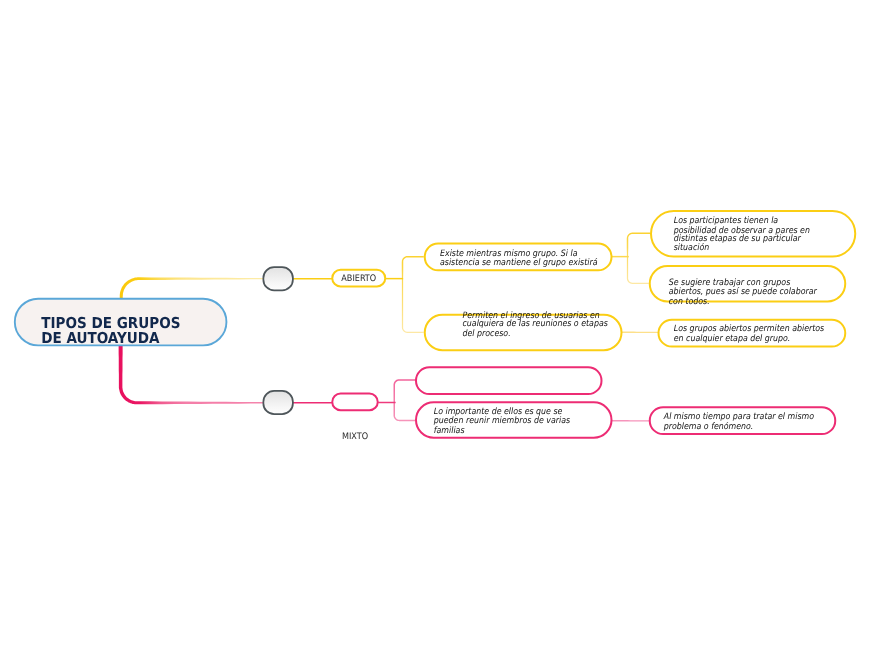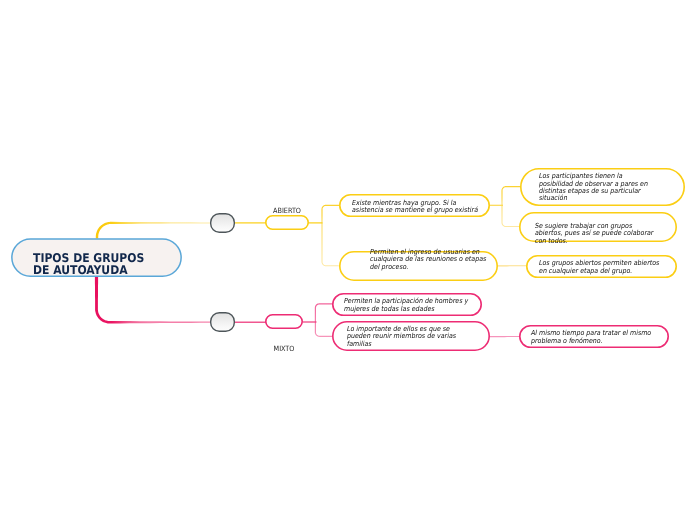--- a/index.html
+++ b/index.html
@@ -90,25 +90,25 @@
   </svg>
 
   <div class="root">
     <div class="txt">TIPOS DE GRUPOS
 DE AUTOAYUDA</div>
   </div>
 
   <div class="toggle" style="left:210px;top:213px"></div>
   <div class="toggle" style="left:210px;top:312px"></div>
 
-  <div class="pill yellow" style="left:265px;top:203px;width:44px;height:15px">ABIERTO</div>
+  <div class="pill yellow" style="left:265px;top:215px;width:44px;height:15px">ABIERTO</div>
   <div class="pill pink" style="left:265px;top:332px;width:38px;height:33px">MIXTO</div>
 
   <div class="box yellow" style="left:339px;top:194px;width:151px;height:23px;padding-left:13px;padding-top:3px">
-    <div class="txt">Existe mientras haya grupo. Si la
+    <div class="txt">Existe mientras mismo grupo. Si la
 asistencia se mantiene el grupo existirá</div>
   </div>
   <div class="box yellow" style="left:520px;top:168px;width:165px;height:38px;padding-left:19px;padding-top:2px">
     <div class="txt">Los participantes tienen la
 posibilidad de observar a pares en
 distintas etapas de su particular
 situación</div>
   </div>
   <div class="box yellow" style="left:519px;top:212px;width:158px;height:30px;padding-left:16px;padding-top:14px">
     <div class="txt">Se sugiere trabajar con grupos
@@ -117,24 +117,20 @@
   </div>
   <div class="box yellow" style="left:354px;top:251px;width:159px;height:16px;padding-left:16px;padding-top:2px">
     <div class="txt">Permiten el ingreso de usuarias en
 cualquiera de las reuniones o etapas
 del proceso.</div>
   </div>
   <div class="box yellow" style="left:526px;top:255px;width:151px;height:23px;padding-left:13px;padding-top:2px">
     <div class="txt">Los grupos abiertos permiten abiertos
 en cualquier etapa del grupo.</div>
   </div>
-  <div class="box pink" style="left:332px;top:293px;width:150px;height:23px;padding-left:12px;padding-top:2px">
-    <div class="txt">Permiten la participación de hombres y
-mujeres de todas las edades</div>
-  </div>
   <div class="box pink" style="left:332px;top:321px;width:158px;height:30px;padding-left:15px;padding-top:2px">
     <div class="txt">Lo importante de ellos es que se
 pueden reunir miembros de varias
 familias</div>
   </div>
   <div class="box pink" style="left:519px;top:325px;width:150px;height:23px;padding-left:12px;padding-top:2px">
     <div class="txt">Al mismo tiempo para tratar el mismo
 problema o fenómeno.</div>
   </div>
 

